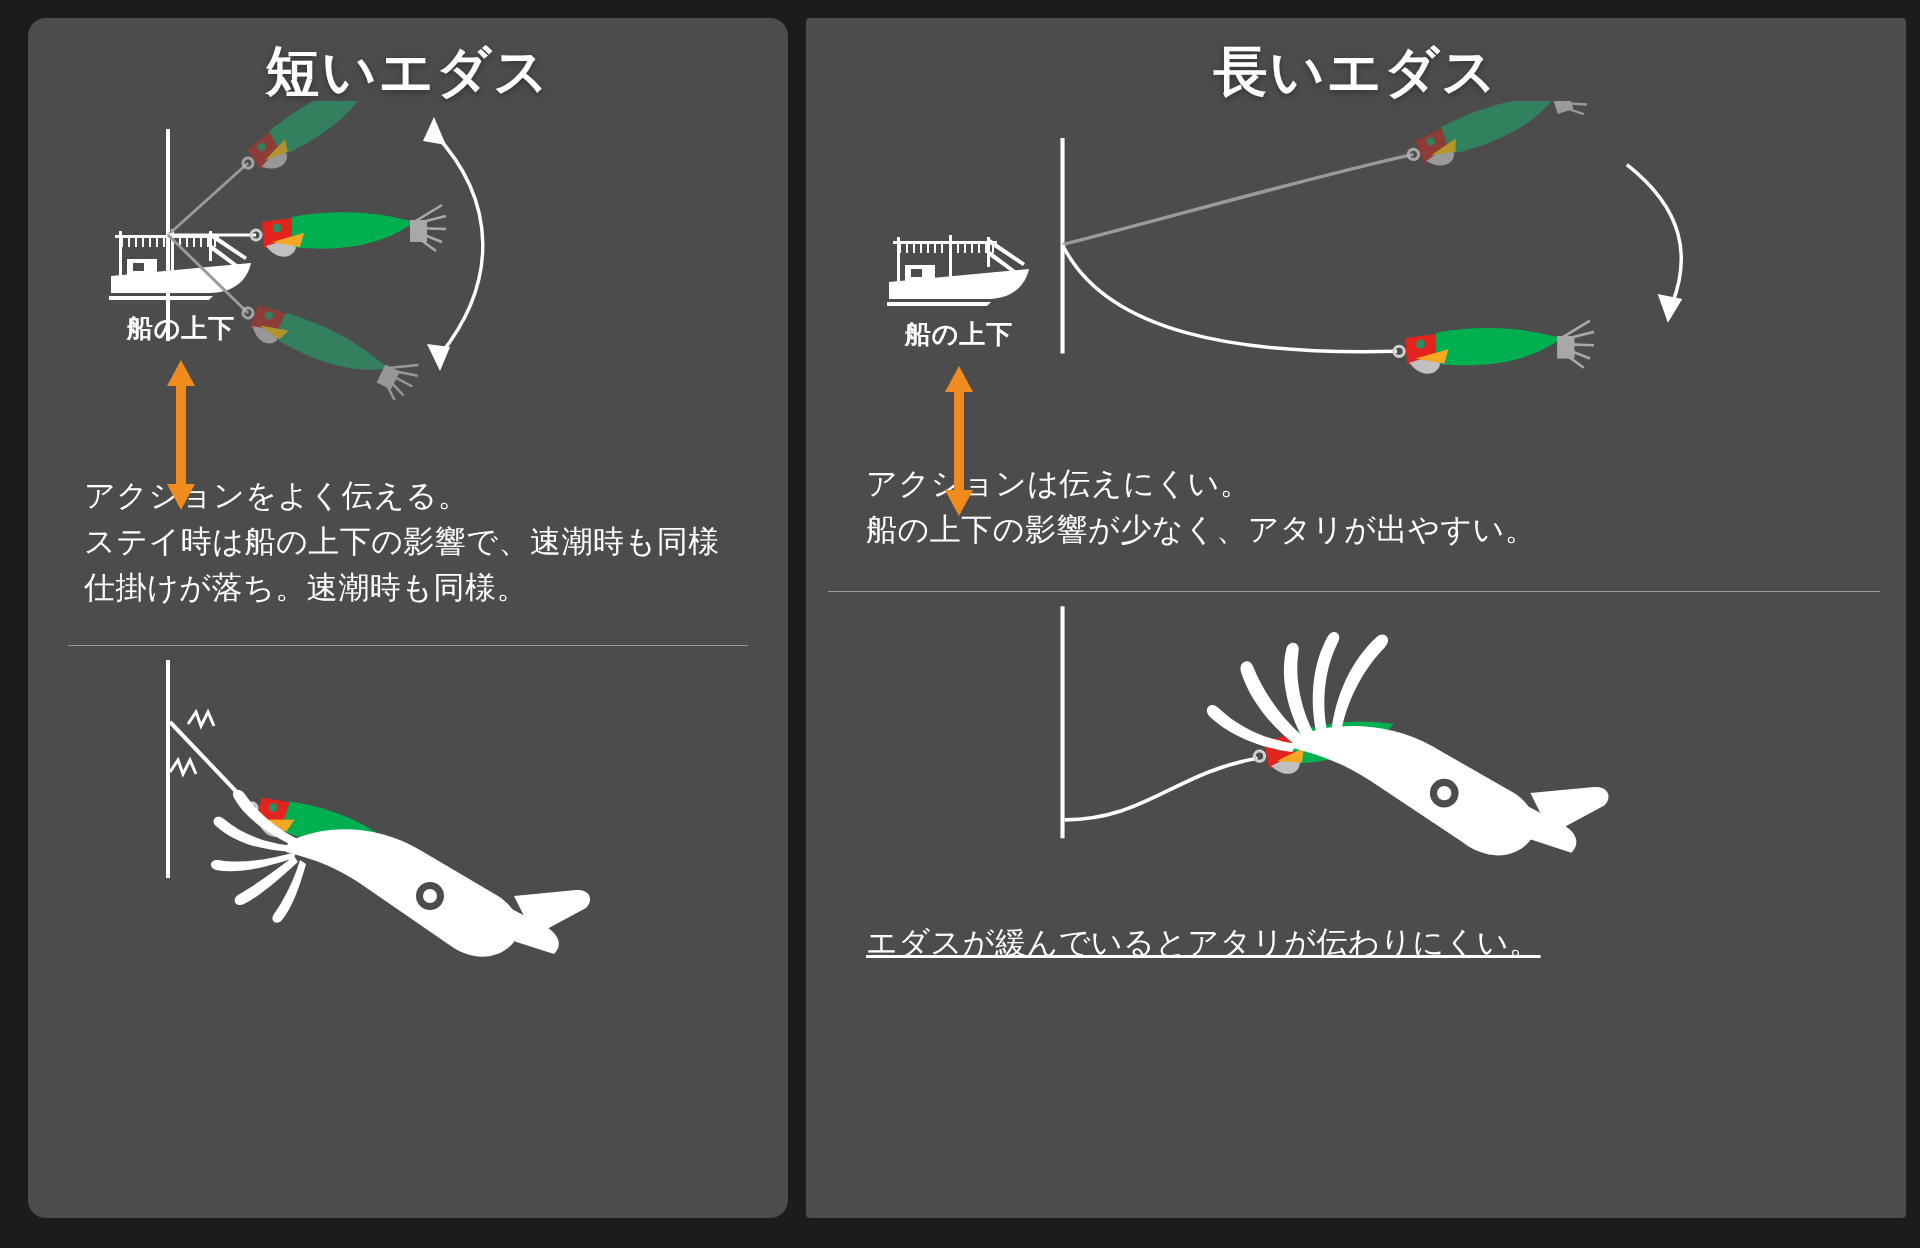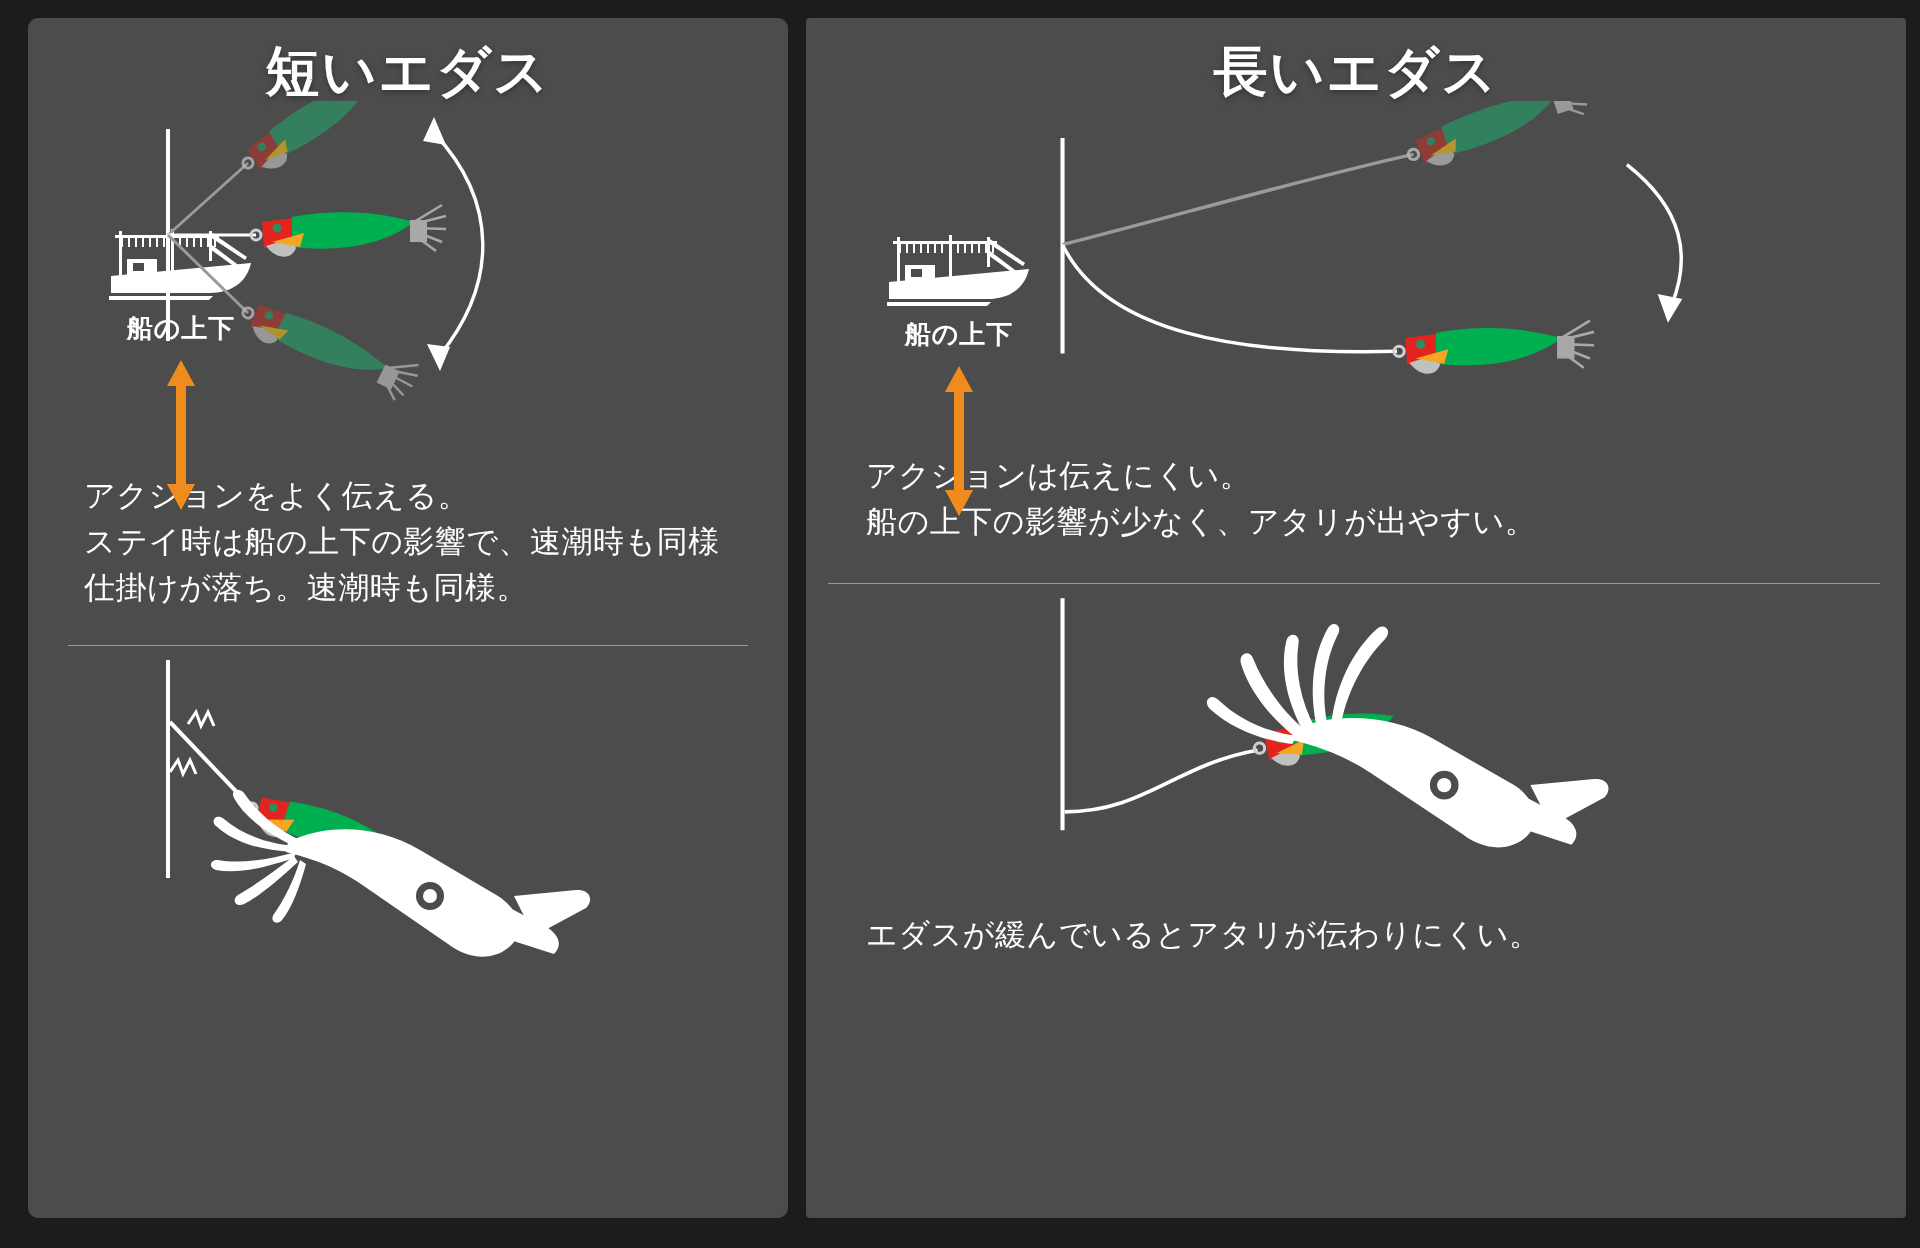--- a/index.html
+++ b/index.html
@@ -12,21 +12,21 @@
   #root {
     position: relative;
     width: 1920px; height: 1248px;
     display: flex;
     gap: 18px;
     padding: 18px 12px 30px 28px;
   }
   .panel {
     position: relative;
     background: #4c4c4c;
-    border-radius: 10px;
+    border-radius: 18px;
     flex: 1 1 0;
     overflow: hidden;
   }
   .panel.left  { max-width: 760px; }
   .panel.right { max-width: 1100px; border-radius: 4px; }
 
   .panel-title {
     text-align: center;
     color: #ffffff;
     font-weight: bold;
@@ -62,34 +62,35 @@
 
   
   .body-text {
     color: #ffffff;
     font-size: 31px;
     line-height: 1.48;
     padding: 0 42px;
     letter-spacing: .5px;
   }
   .panel.left .body-text  { padding-left: 56px; padding-right: 40px; margin-top: 20px; }
-  .panel.right .body-text { padding-left: 60px; padding-right: 14px; font-size: 31px; }
+  .panel.right .body-text { padding-left: 60px; padding-right: 14px; font-size: 31px; margin-top: 8px; }
 
   .divider {
     height: 1px;
     background: #9a9a9a;
     margin: 34px 40px 0 40px;
   }
   .panel.right .divider { margin: 38px 26px 0 22px; }
 
   .caption-text {
     color: #ffffff;
     font-size: 31px;
     padding: 0 56px;
     letter-spacing: .5px;
+    text-decoration: underline;
   }
   .panel.right .caption-text { padding-left: 60px; }
 </style>
 </head>
 <body>
 
 <div id="root">
 
   <section class="panel left">
 

